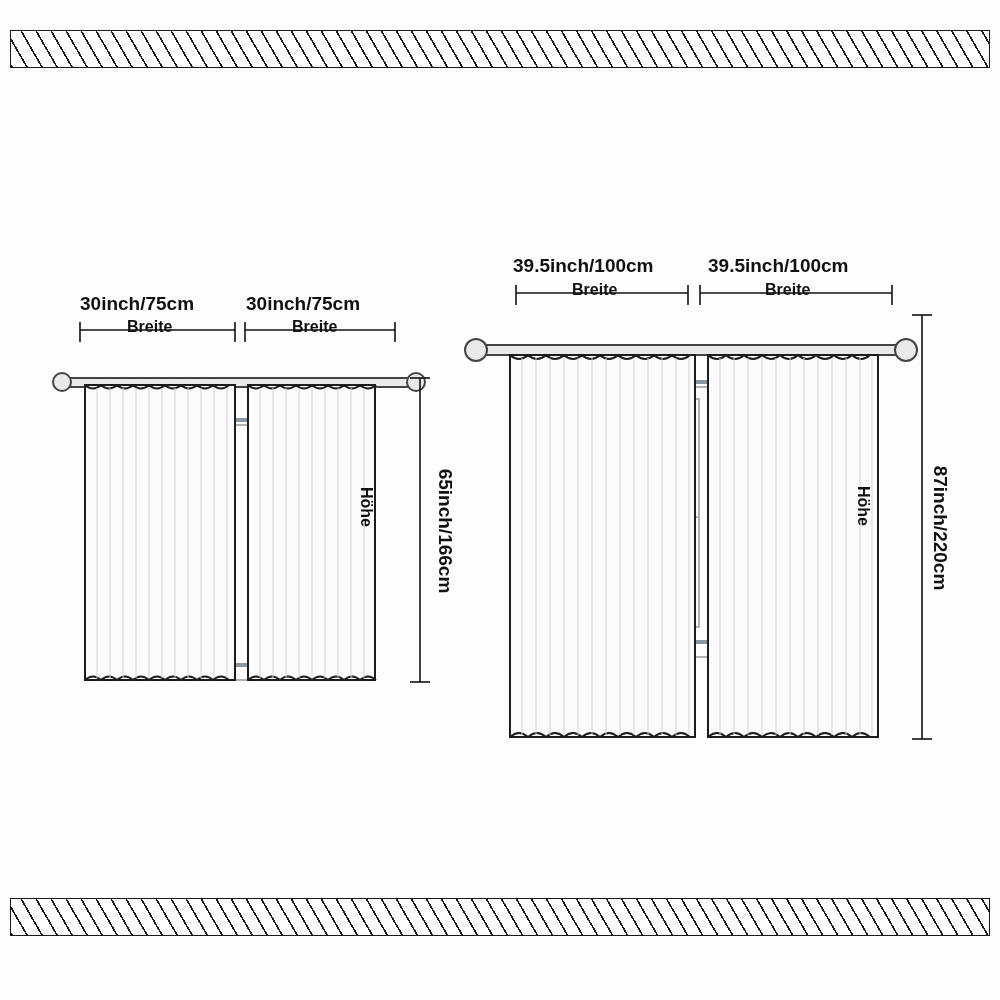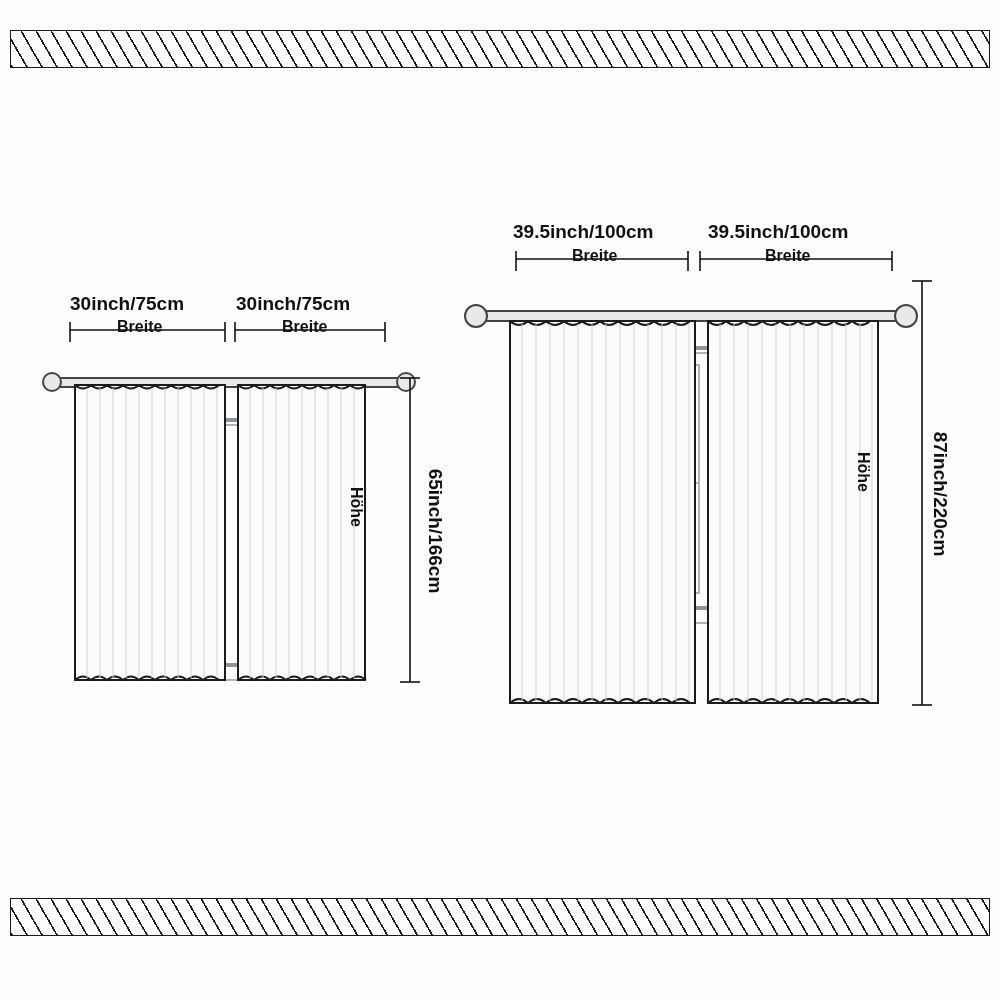--- a/index.html
+++ b/index.html
@@ -32,22 +32,22 @@
         #1a1a1a 0px, #1a1a1a 1.6px,
         rgba(0,0,0,0) 1.6px, rgba(0,0,0,0) 13px);
     box-sizing: border-box;
   }
   #band-top { top: 30px; }
   #band-bottom { top: 898px; }
 
   .diagram {
     position: absolute;
   }
-  #diagram-left  { left: 20px;  top: 230px; width: 440px; height: 480px; }
-  #diagram-right { left: 460px; top: 183px; width: 520px; height: 560px; }
+  #diagram-left  { left: 30px;  top: 230px; width: 440px; height: 480px; }
+  #diagram-right { left: 460px; top: 217px; width: 520px; height: 560px; }
 
   .lbl {
     position: absolute;
     font-size: 19px;
     color: #111;
     white-space: nowrap;
     font-family: "Liberation Sans", sans-serif;
   }
   .lbl.small { font-size: 16px; }
   .lbl.vert {

